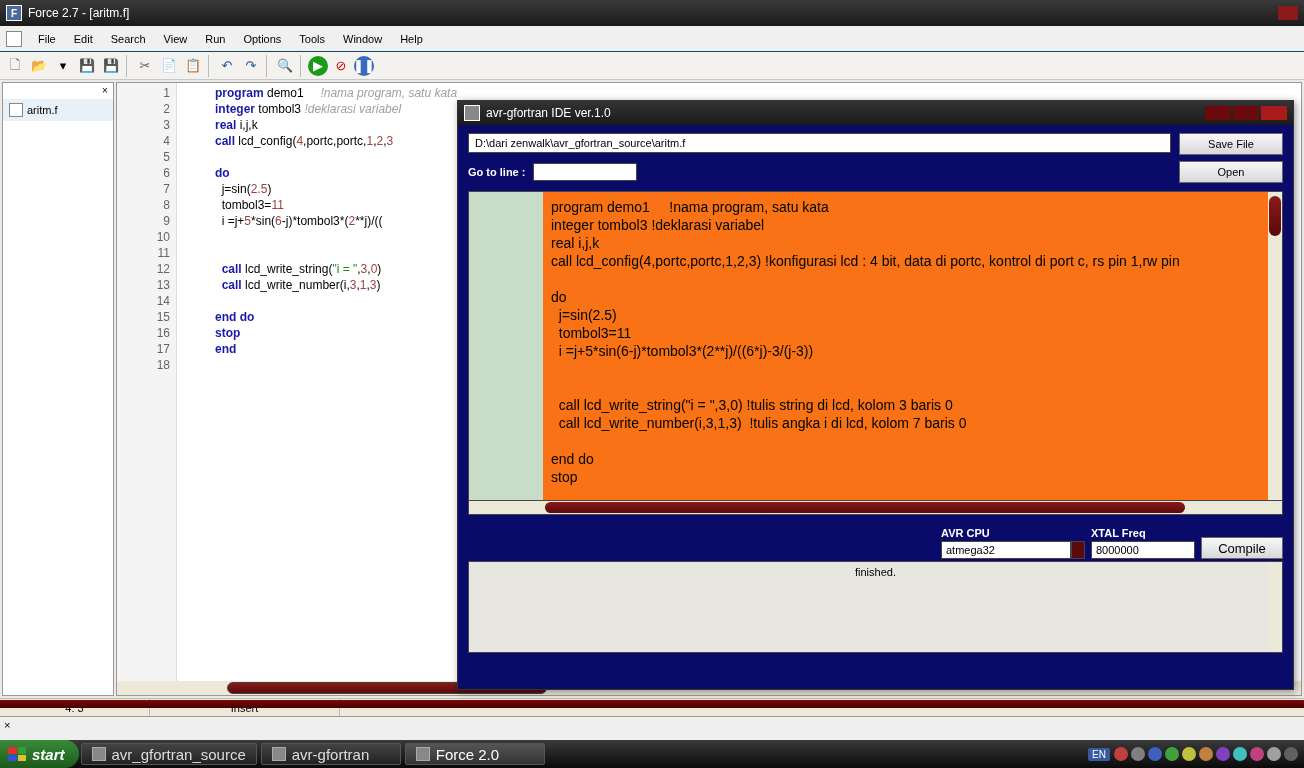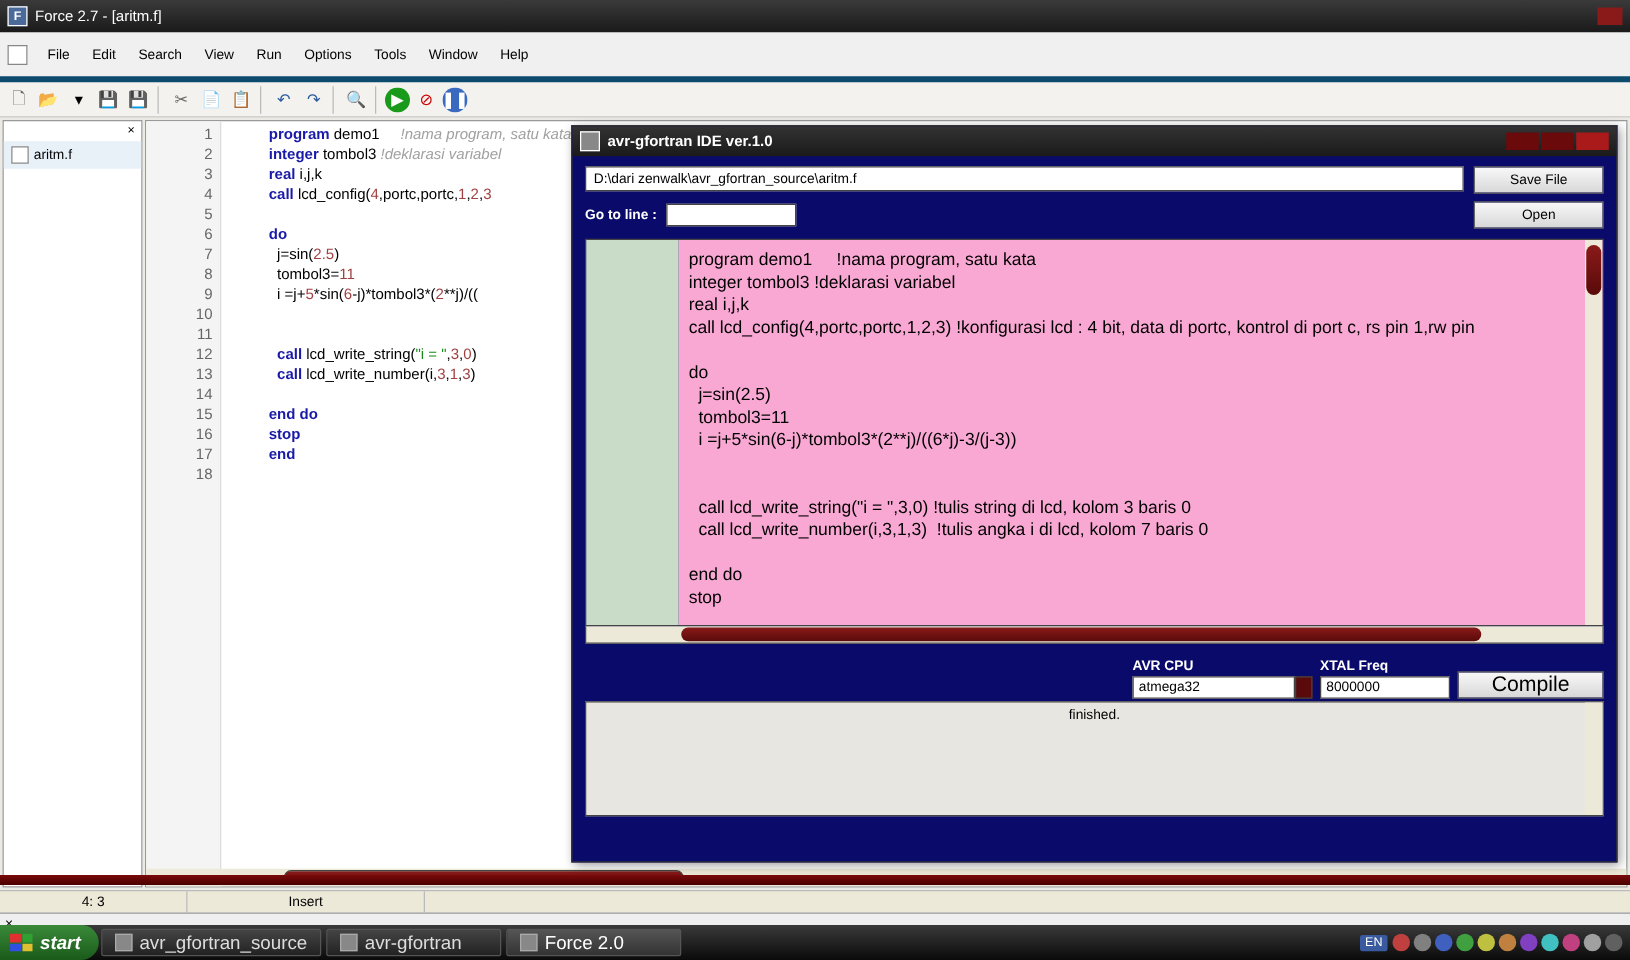--- a/index.html
+++ b/index.html
@@ -4,21 +4,21 @@
 <style>
 * { margin:0; padding:0; box-sizing:border-box; font-family:Tahoma,Arial,sans-serif; }
 body { width:1304px; height:768px; background:#000; overflow:hidden; position:relative; }
 
 
 .force-window { position:absolute; left:0; top:0; width:1304px; height:740px; background:#eceae5; }
 .force-title { height:26px; background:linear-gradient(#3a3a3a,#1a1a1a); color:#fff; display:flex; align-items:center; padding:0 6px; font-size:12px; }
 .force-title .app-icon { width:16px; height:16px; background:#4a6a9a; border:1px solid #fff; margin-right:6px; display:flex; align-items:center; justify-content:center; font-size:10px; font-weight:bold; }
 .force-title .spacer { flex:1; }
 .force-title .win-btn { width:20px; height:14px; margin-left:2px; background:#8a1a1a; }
-.menubar { height:40px; background:#f0f0f0; display:flex; align-items:center; padding:0 6px; font-size:11px; gap:2px; border-bottom:5px solid #0c4a6e; }
+.menubar { height:26px; background:#f0f0f0; display:flex; align-items:center; padding:0 6px; font-size:11px; gap:2px; border-bottom:1px solid #0c4a6e; }
 .menubar .doc-icon { width:16px; height:16px; background:#fff; border:1px solid #888; margin-right:6px; }
 .menubar span { padding:2px 8px; cursor:default; }
 .toolbar { height:28px; background:#f4f2ee; display:flex; align-items:center; padding:0 4px; gap:2px; border-bottom:1px solid #c8c8c8; }
 .tb-btn { width:22px; height:22px; border:1px solid transparent; display:flex; align-items:center; justify-content:center; font-size:13px; cursor:pointer; }
 .tb-sep { width:4px; height:22px; border-left:1px solid #bbb; margin:0 2px; }
 .tb-new{color:#666;} .tb-open{color:#d9a040;} .tb-save{color:#3a5aa0;} .tb-saveall{color:#3a5aa0;}
 .tb-cut{color:#666;} .tb-copy{color:#666;} .tb-paste{color:#666;}
 .tb-undo{color:#2a5aa0;} .tb-redo{color:#2a5aa0;} .tb-search{color:#666;} .tb-runcircle{background:#1a9a1a;color:#fff;border-radius:50%;width:20px;height:20px;} 
 .tb-stop{color:#c00;} .tb-pause{background:#3a6ac0;color:#fff;border-radius:50%;width:20px;height:20px;}
 
@@ -38,47 +38,47 @@
 .status-bar { height:18px; background:#ece9d8; border-top:1px solid #bbb; display:flex; align-items:center; font-size:11px; }
 .status-cell { padding:0 8px; border-right:1px solid #bbb; height:100%; display:flex; align-items:center; }
 .status-cell.pos { width:150px; justify-content:center; }
 .status-cell.ins { width:190px; justify-content:center; }
 
 .lower-pane { height:28px; background:#efefef; border-top:1px solid #999; position:relative; }
 .lower-close { position:absolute; left:4px; top:2px; font-size:11px; cursor:pointer; }
 
 
 .ide-window { position:absolute; left:457px; top:100px; width:837px; height:590px; background:#0a0a6a; border:1px solid #333; box-shadow:2px 2px 8px rgba(0,0,0,.4); }
-.ide-title { height:24px; background:linear-gradient(#333,#1a1a1a); color:#fff; display:flex; align-items:center; padding:0 6px; font-size:12px; font-weight:bold; }
+.ide-title { height:24px; background:linear-gradient(#333,#1a1a1a); color:#fff; display:flex; align-items:center; padding:0 6px; font-size:12px; font-weight:normal; }
 .ide-title .ide-icon { width:16px; height:16px; background:#888; border:1px solid #fff; margin-right:6px; }
 .ide-title .spacer{flex:1;}
 .ide-title .wbtn{width:26px;height:14px;margin-left:2px;}
 .ide-title .wbtn.min{background:#6a0a0a;} .ide-title .wbtn.max{background:#6a0a0a;} .ide-title .wbtn.cls{background:#aa1a1a;}
 .ide-inner { padding:8px 10px; color:#fff; font-size:11px; }
 .row1 { display:flex; gap:8px; margin-bottom:6px; }
 .path-input { flex:1; background:#fff; color:#000; border:1px solid #444; height:20px; padding:2px 6px; font-size:11px; }
 .ide-btn { width:104px; height:22px; background:linear-gradient(#f8f8f8,#d8d8d8); border:1px solid #666; color:#000; font-size:11px; cursor:pointer; }
 .row2 { display:flex; align-items:center; gap:8px; margin-bottom:8px; }
 .goto-label { font-weight:bold; }
 .goto-input { width:104px; height:18px; background:#fff; border:1px solid #444; }
 .code-area { display:flex; height:310px; border:1px solid #444; }
 .code-gutter { width:74px; background:#c8dcc8; }
-.code-text { flex:1; background:#f9a8d4; color:#000; font-family:Arial,sans-serif; font-size:14px; padding:6px 8px; line-height:18px; white-space:pre; overflow:hidden; position:relative; }
+.code-text { flex:1; background:#f97316; color:#000; font-family:Arial,sans-serif; font-size:14px; padding:6px 8px; line-height:18px; white-space:pre; overflow:hidden; position:relative; }
 .code-text .vbar { position:absolute; right:0; top:0; width:14px; height:100%; background:#ece9d8; }
 .code-text .vthumb { position:absolute; right:1px; top:4px; width:12px; height:40px; background:linear-gradient(#8a1a1a,#5a0a0a); border-radius:6px; }
 .hbar { height:14px; background:#ece9d8; margin-top:0; position:relative; border:1px solid #444; border-top:none; }
 .hbar .hthumb { position:absolute; left:76px; top:1px; width:640px; height:11px; background:linear-gradient(#8a1a1a,#5a0a0a); border-radius:6px; }
 .row3 { display:flex; align-items:flex-end; gap:6px; margin-top:10px; }
 .row3 .lbl { font-size:11px; font-weight:bold; }
 .cpu-wrap { margin-left:auto; }
 .field-col { display:flex; flex-direction:column; gap:2px; }
 .cpu-input { width:130px; height:18px; background:#fff; color:#000; border:1px solid #444; padding:1px 4px; font-size:11px; }
 .cpu-dd { width:14px; height:18px; background:#5a0a0a; border:1px solid #444; }
 .xtal-input { width:104px; height:18px; background:#fff; color:#000; border:1px solid #444; padding:1px 4px; font-size:11px; }
-.compile-btn { width:117px; height:22px; background:linear-gradient(#f8f8f8,#d8d8d8); border:1px solid #666; color:#000; font-size:17px; cursor:pointer;margin-top:12px; }
+.compile-btn { width:82px; height:22px; background:linear-gradient(#f8f8f8,#d8d8d8); border:1px solid #666; color:#000; font-size:13px; cursor:pointer;margin-top:12px; }
 .msgs-label { margin-top:6px; font-size:11px; font-weight:bold; }
 .msgs { height:92px; background:#e8e6e0; color:#000; border:1px solid #444; margin-top:2px; padding:4px 8px; font-size:11px; position:relative;text-align:center; }
 .msgs .vbar { position:absolute; right:0; top:0; width:14px; height:100%; background:#ece9d8; }
 
 
 .red-strip { position:absolute; left:0; top:700px; width:1304px; height:8px; background:linear-gradient(#7a0a0a,#4a0000); }
 
 
 .taskbar { position:absolute; left:0; bottom:0; width:1304px; height:28px; background:linear-gradient(#3a3a3a,#0a0a0a); display:flex; align-items:center; }
 .start-btn { height:28px; padding:0 14px 0 8px; background:linear-gradient(#3a8a3a,#1a5a1a); color:#fff; font-weight:bold; font-style:italic; font-size:15px; display:flex; align-items:center; gap:6px; border-radius:0 14px 14px 0;justify-content:space-between; }

